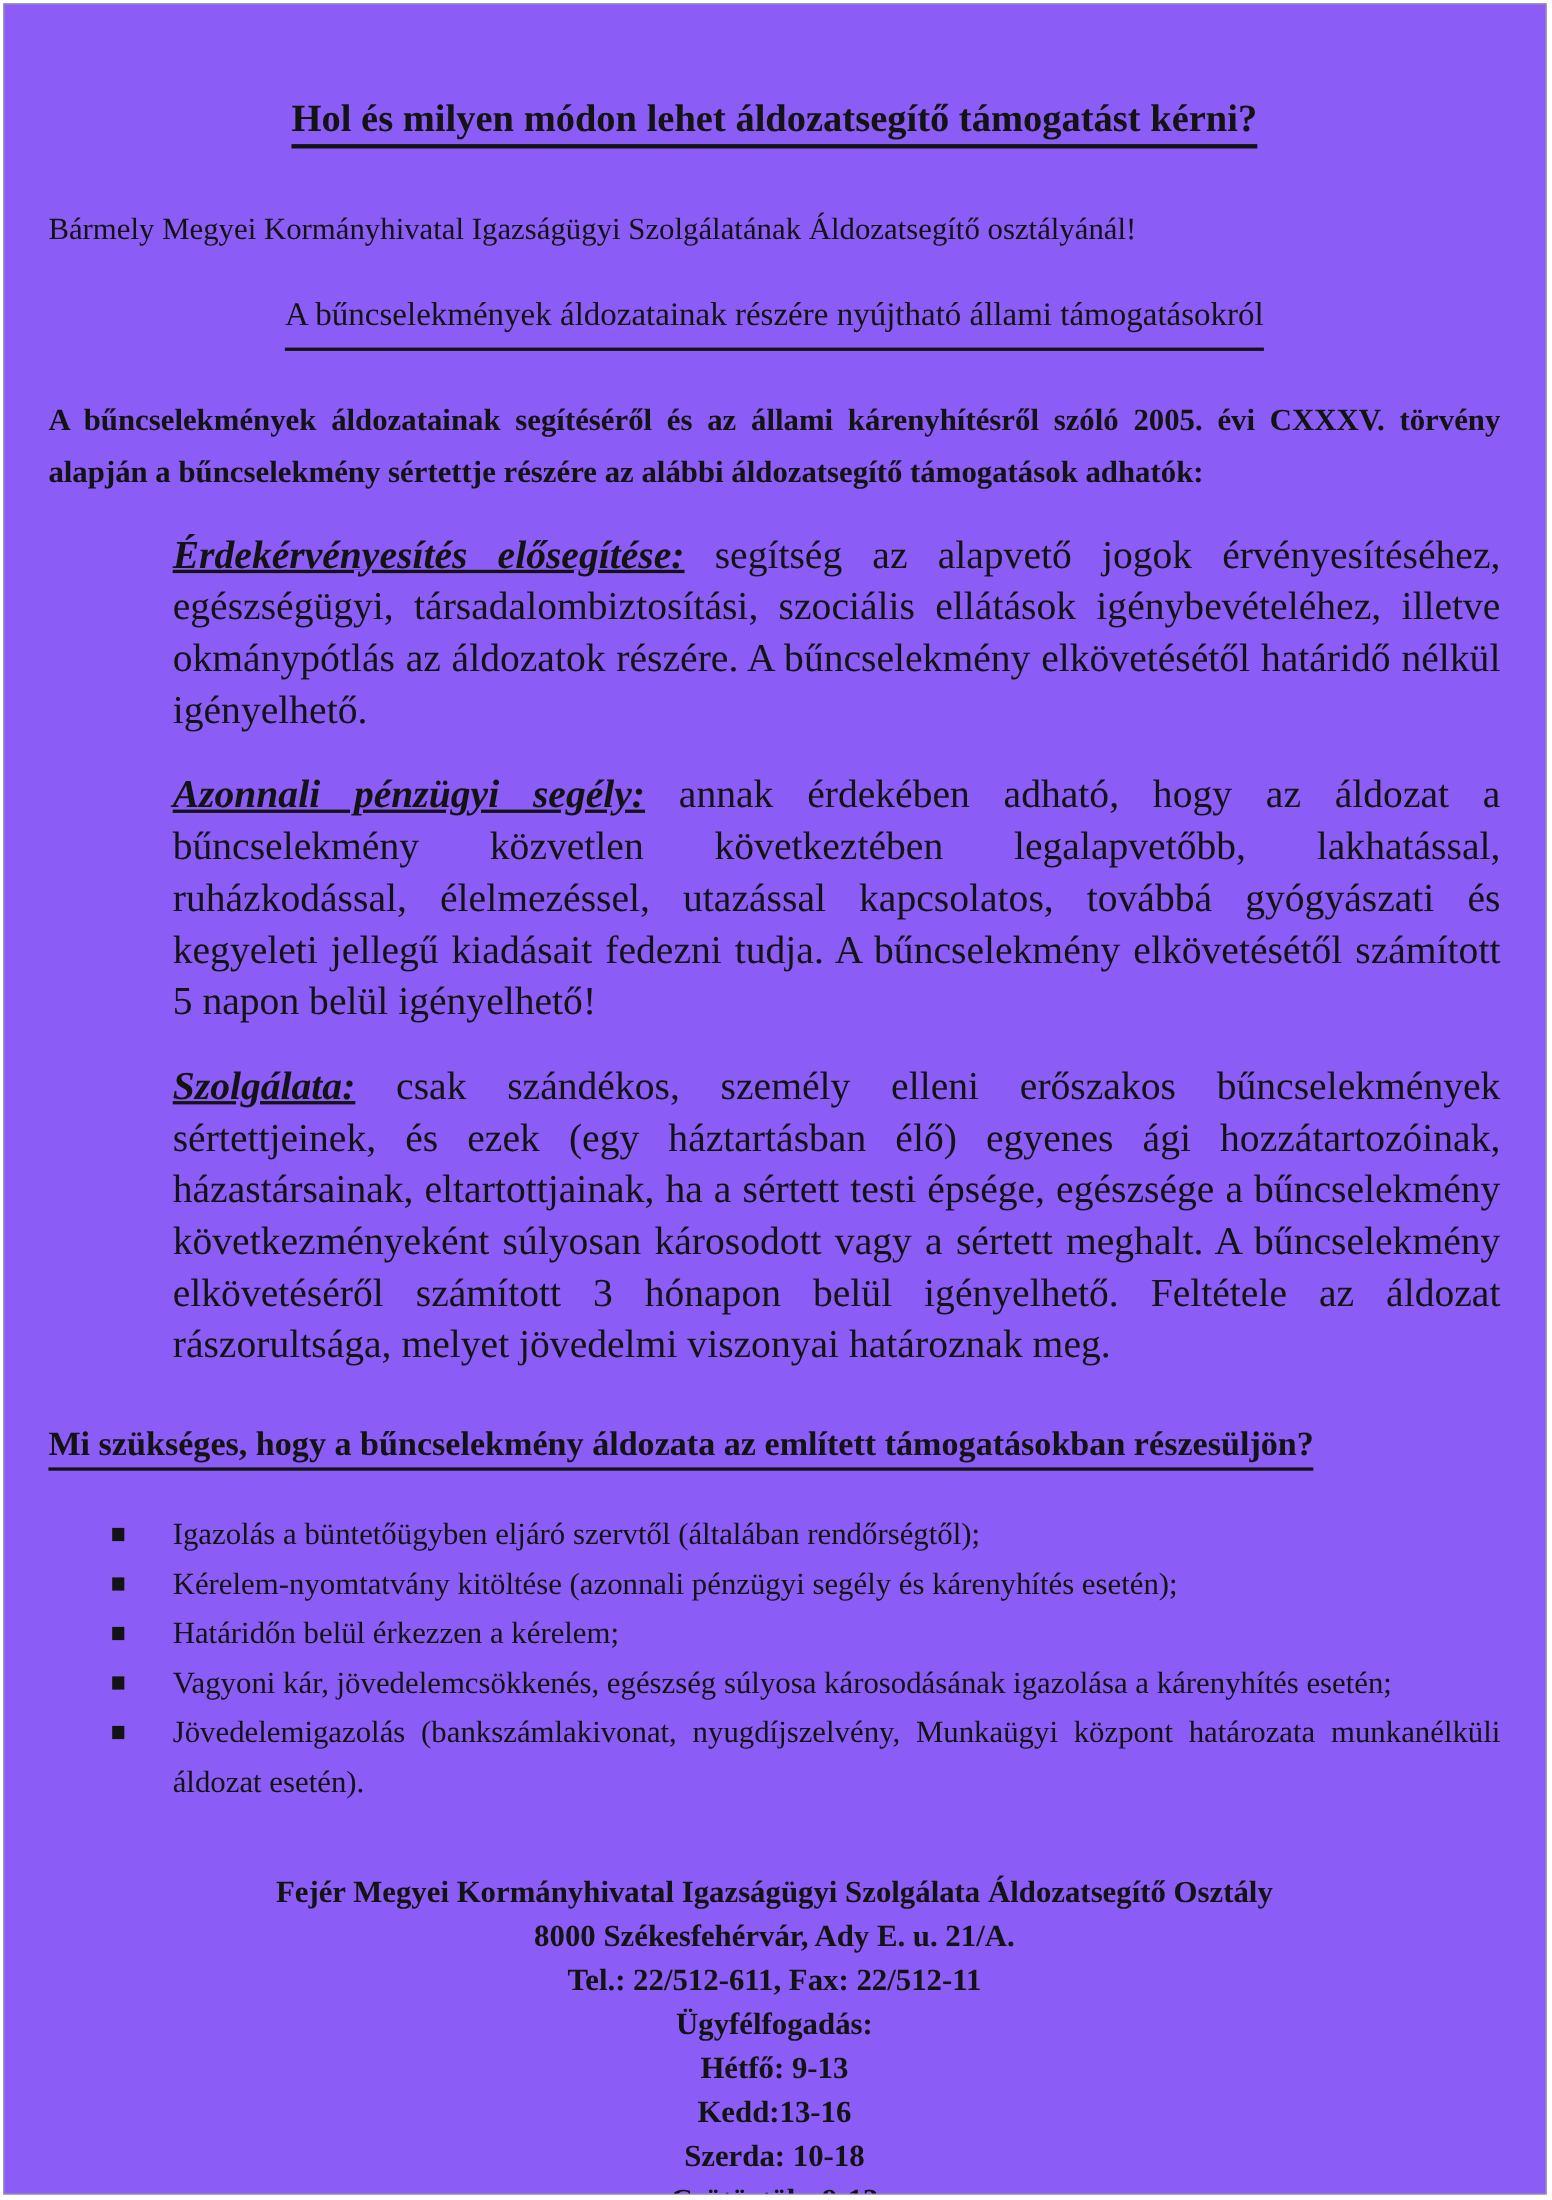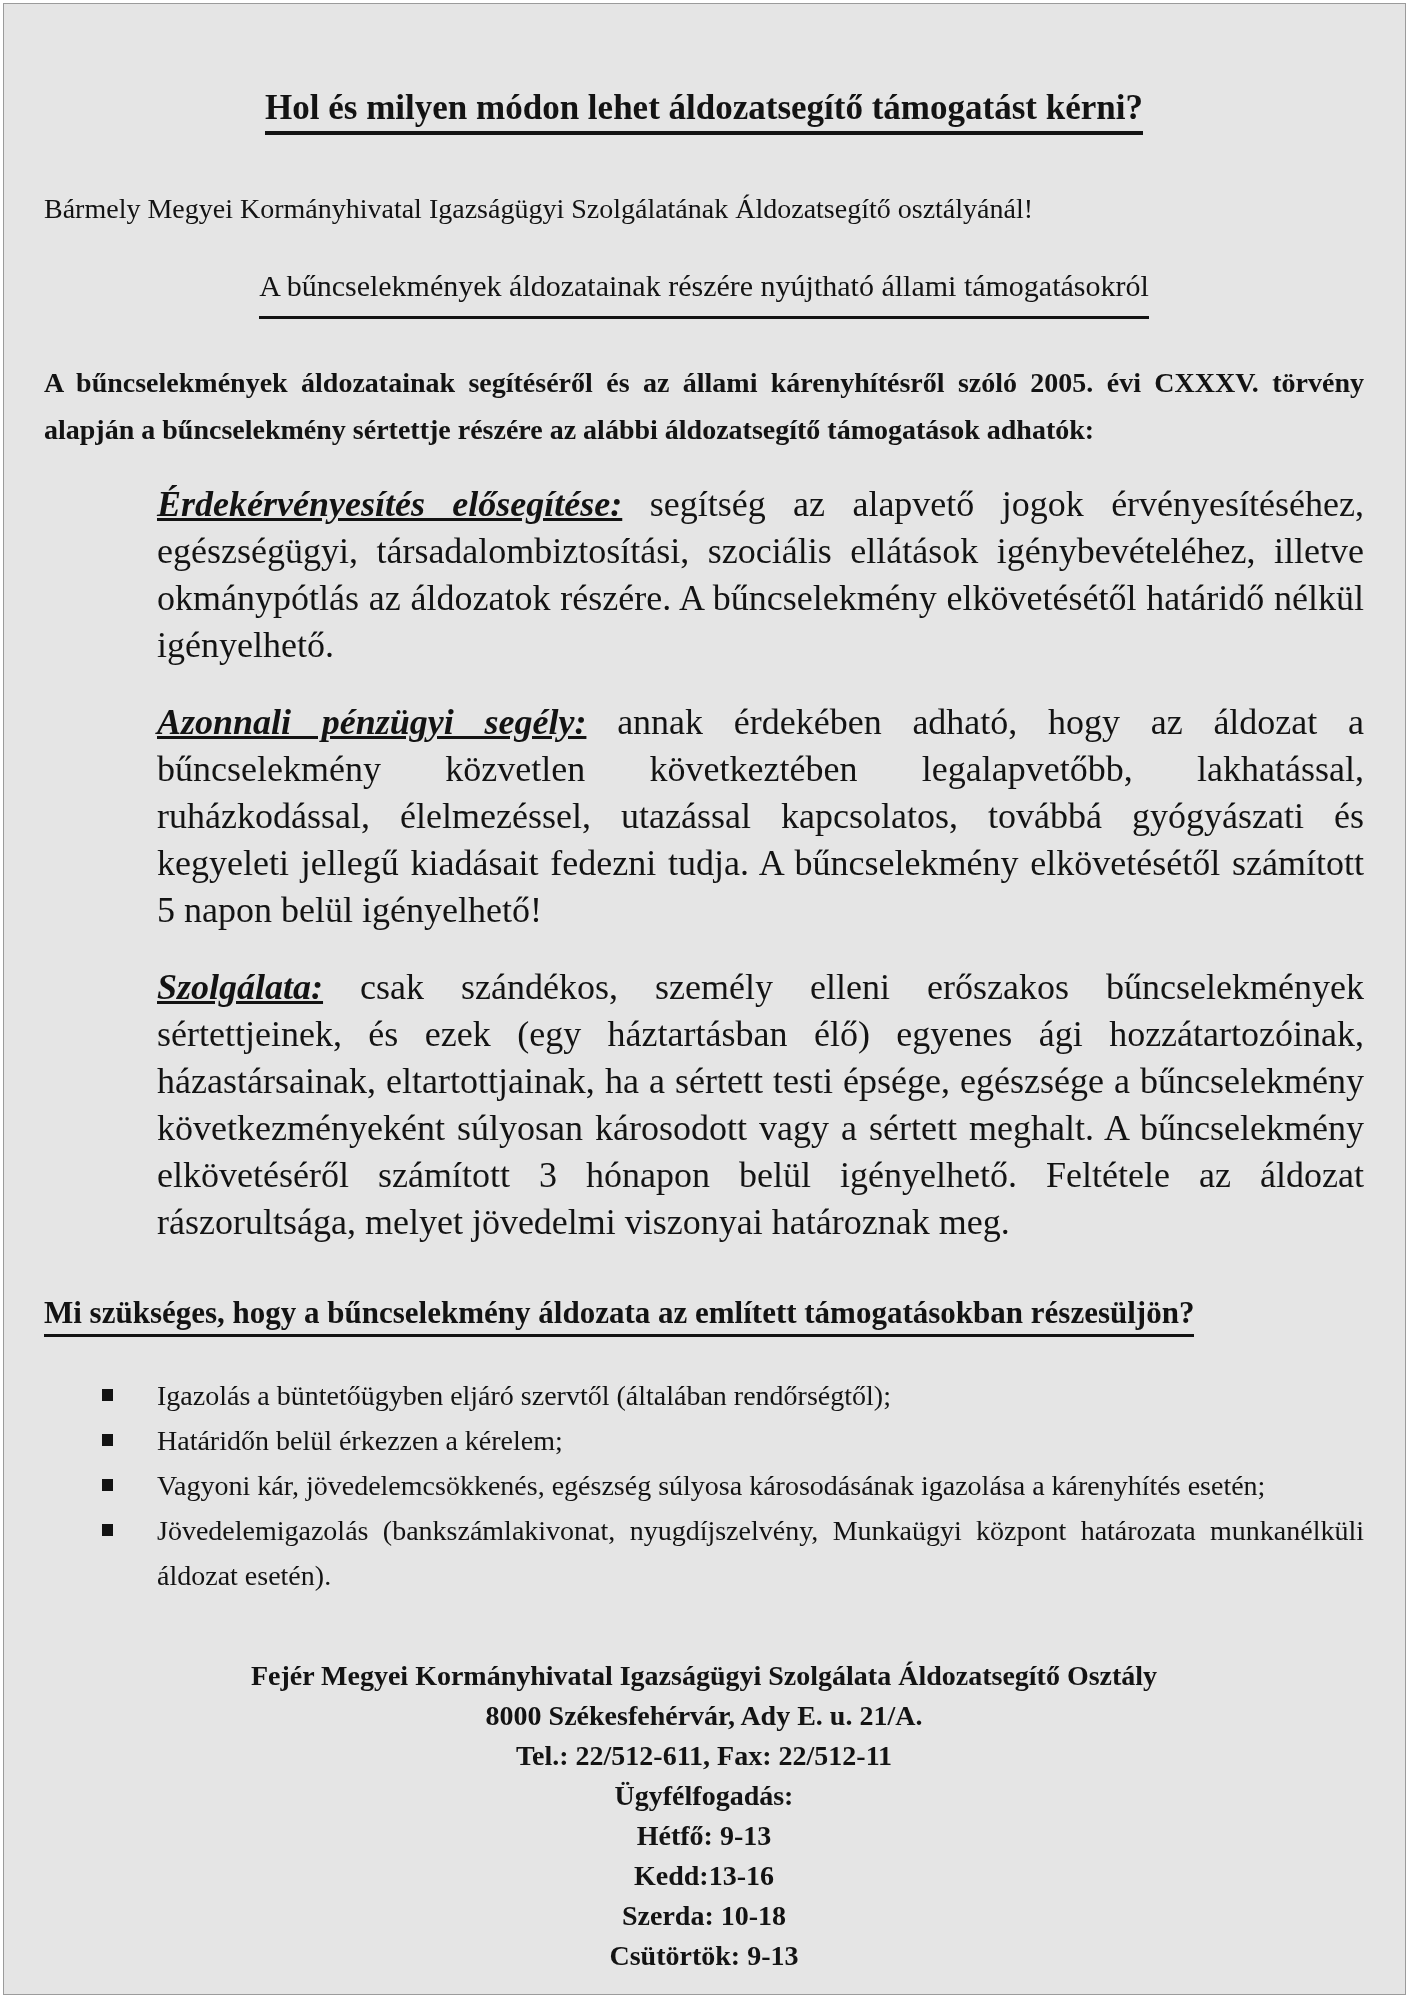--- a/index.html
+++ b/index.html
@@ -9,21 +9,21 @@
     width: 1411px;
     height: 2000px;
     overflow: hidden;
   }
   .page {
     position: absolute;
     left: 3px; top: 3px;
     width: 1403px; height: 1992px;
     box-sizing: border-box;
     border: 1px solid #9b9b9b;
-    background: #e5e5e5;
+    background: #8b5cf6;
     color: #131313;
     font-family: "Liberation Serif", "DejaVu Serif", serif;
     padding: 84px 41px 0 40px;
     overflow: hidden;
   }
   .title-wrap { text-align: center; }
   .title {
     display: inline-block;
     font-size: 35px;
     font-weight: bold;
@@ -138,20 +138,21 @@
     <span class="req-heading">Mi szükséges, hogy a bűncselekmény áldozata az említett támogatásokban részesüljön?</span>
   </div>
 
   <ul class="req-list">
     <li>
       <span class="bullet"></span>
       <span>Igazolás a büntetőügyben eljáró szervtől (általában rendőrségtől);</span>
     </li>
     <li>
       <span class="bullet"></span>
+      <span>Kérelem-nyomtatvány kitöltése (azonnali pénzügyi segély és kárenyhítés esetén);</span>
     </li>
     <li>
       <span class="bullet"></span>
       <span>Határidőn belül érkezzen a kérelem;</span>
     </li>
     <li>
       <span class="bullet"></span>
       <span>Vagyoni kár, jövedelemcsökkenés, egészség súlyosa károsodásának igazolása a kárenyhítés esetén;</span>
     </li>
     <li>

